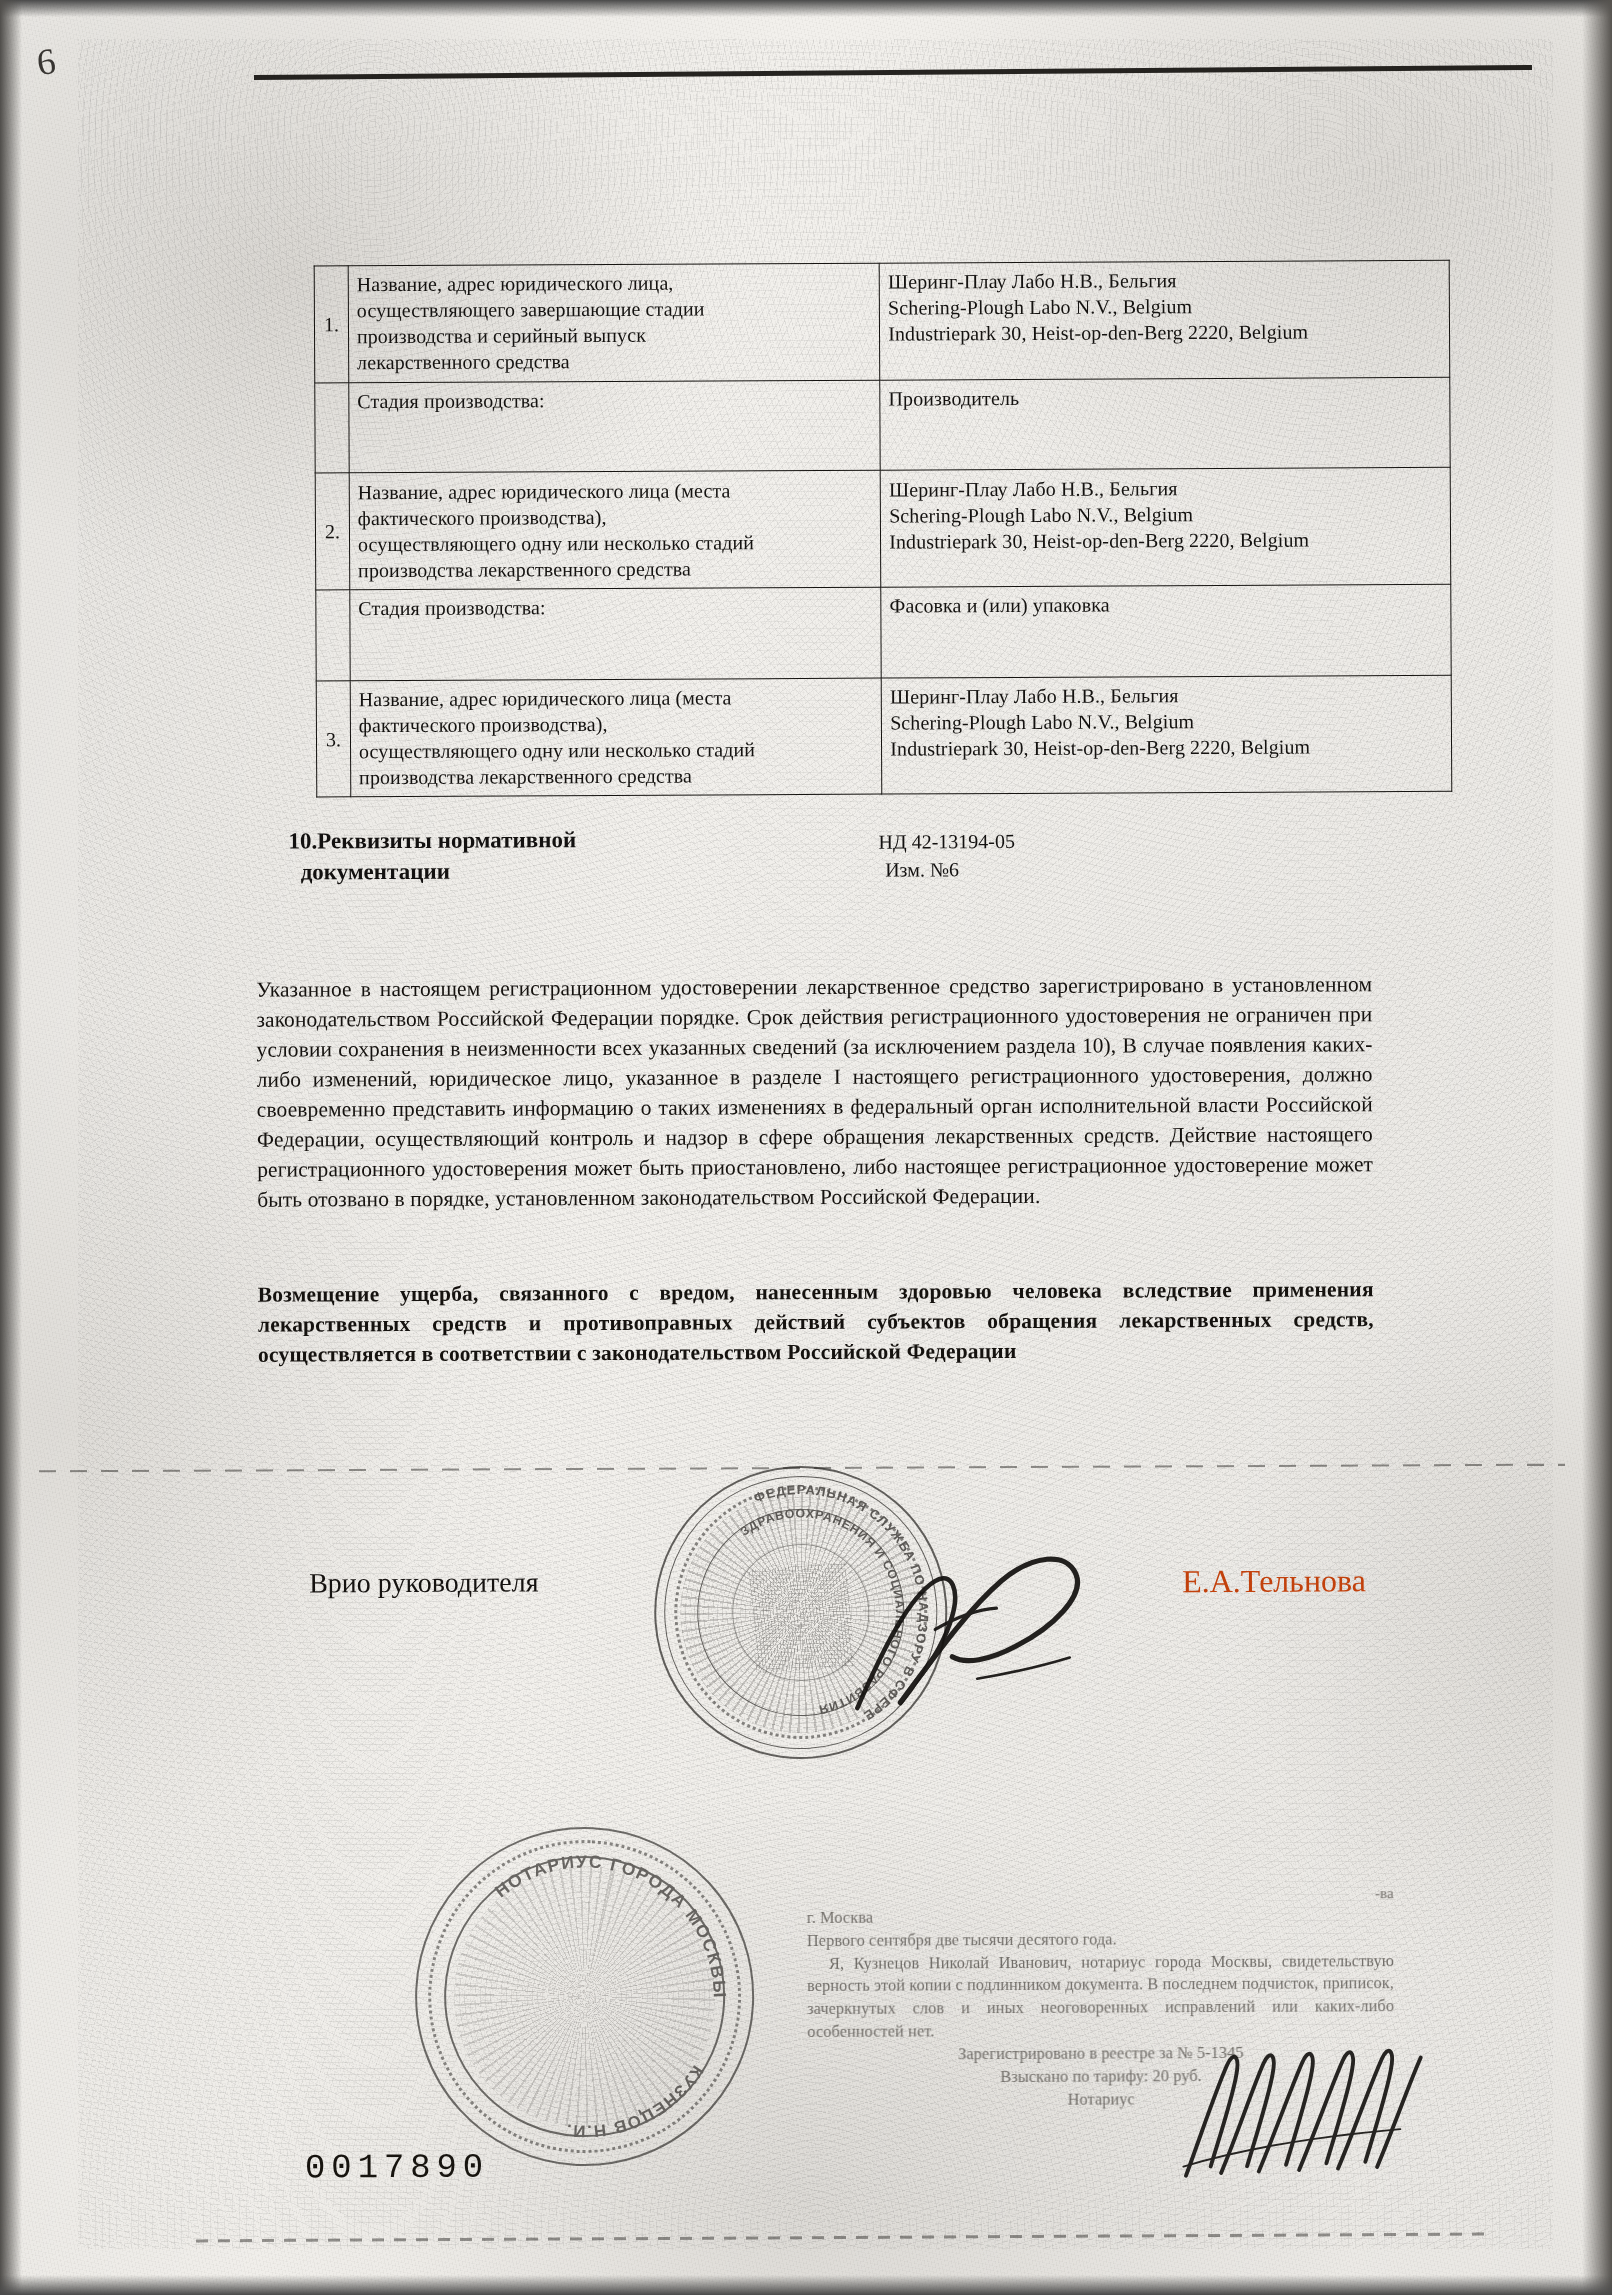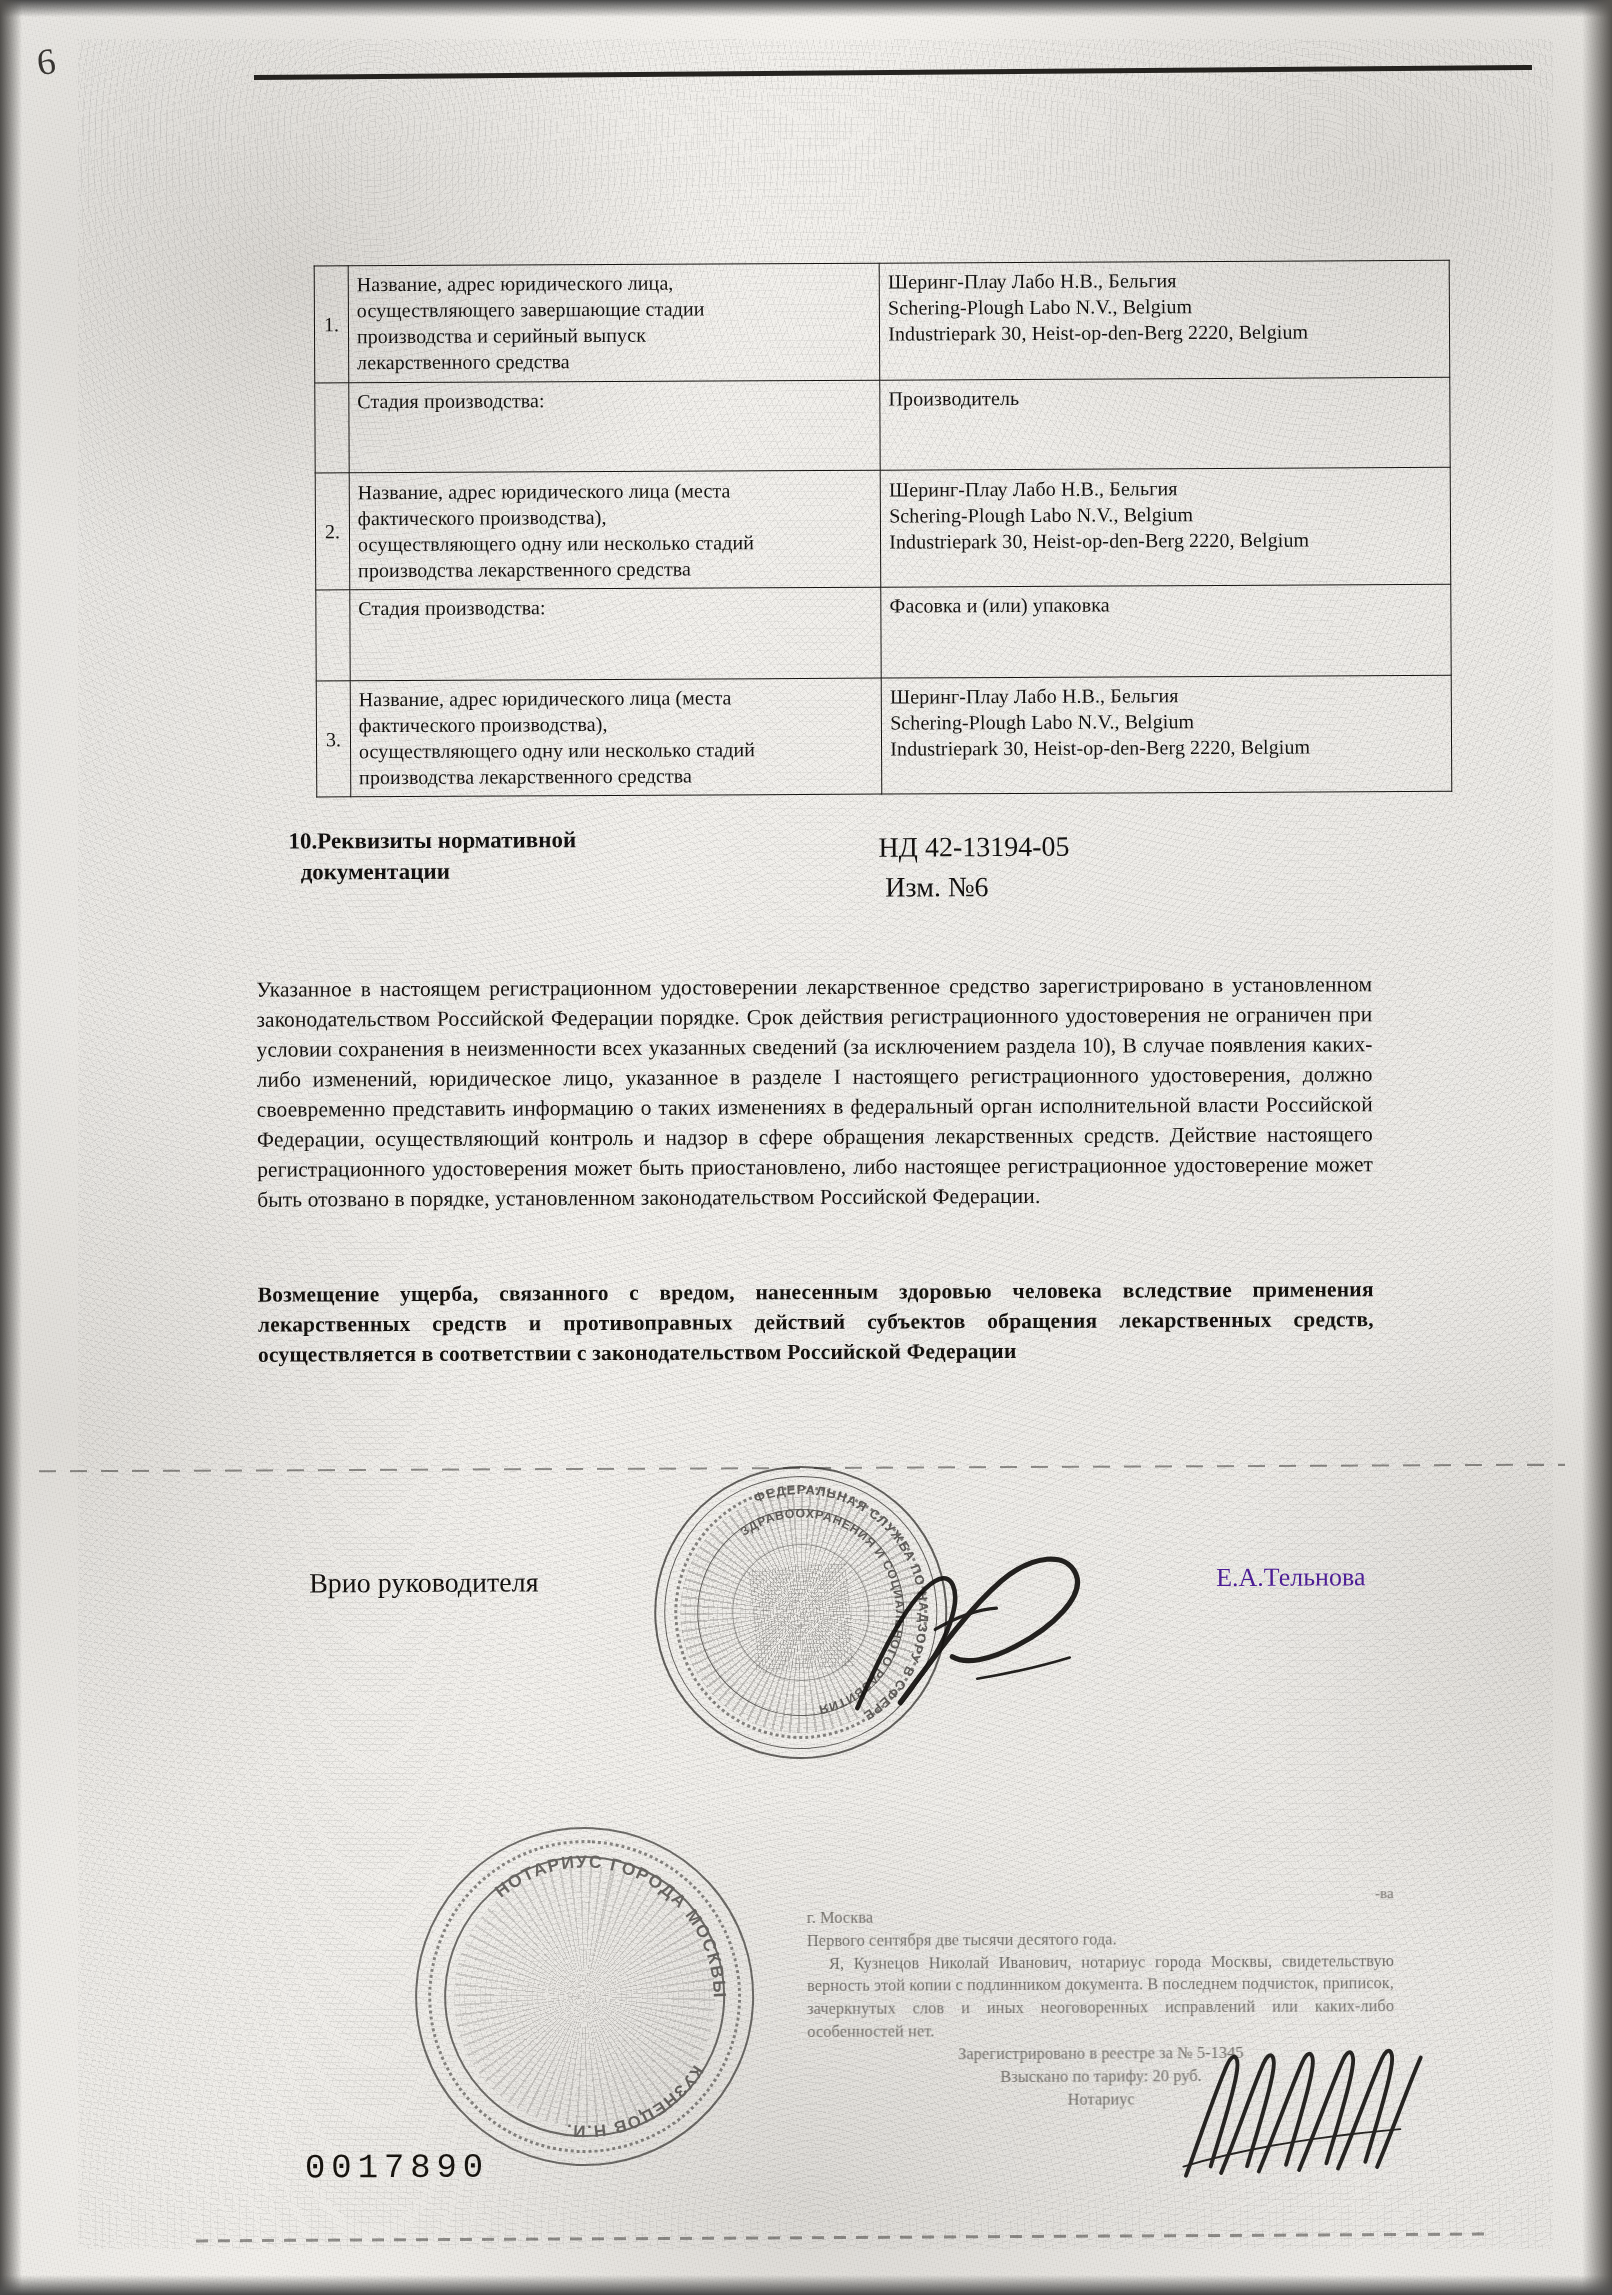--- a/index.html
+++ b/index.html
@@ -94,43 +94,43 @@
   .cellline{display:block;white-space:nowrap;}
 
   
   .sec10{
     position:absolute;left:290px;top:824px;width:496px;
     font-size:23px;line-height:1.34;font-weight:bold;color:#131110;
   }
   .sec10 .l2{margin-left:12px;}
   .nd{
     position:absolute;left:880px;top:828px;
-    font-size:28px;line-height:1.42;color:#131110;
+    font-size:20px;line-height:1.42;color:#131110;
   }
   .nd .izm{display:block;margin-left:6.5px;}
 
   
   .para{
     position:absolute;left:257px;width:1116px;
     text-align:justify;
     font-size:21.5px;line-height:1.395;
     color:#15120f;
     letter-spacing:0.1px;
   }
   .para.p1{top:973px;}
   .para.p2{top:1278px;font-weight:bold;letter-spacing:0.2px;}
 
   
   .sig-role{
     position:absolute;left:307px;top:1565px;
     font-size:28px;color:#151210;
   }
   .sig-name{
-    position:absolute;left:1214px;top:1565px;
-    font-size:26px;color:#4c1d95;
+    position:absolute;left:1180px;top:1565px;
+    font-size:32px;color:#c2410c;
   }
 
   
   .seal{position:absolute;border-radius:50%;}
   .seal .ring{position:absolute;inset:0;border-radius:50%;}
 
   
   .seal-official{
     left:652px;top:1466px;width:293px;height:293px;
     opacity:.72;transform:rotate(-4deg);

